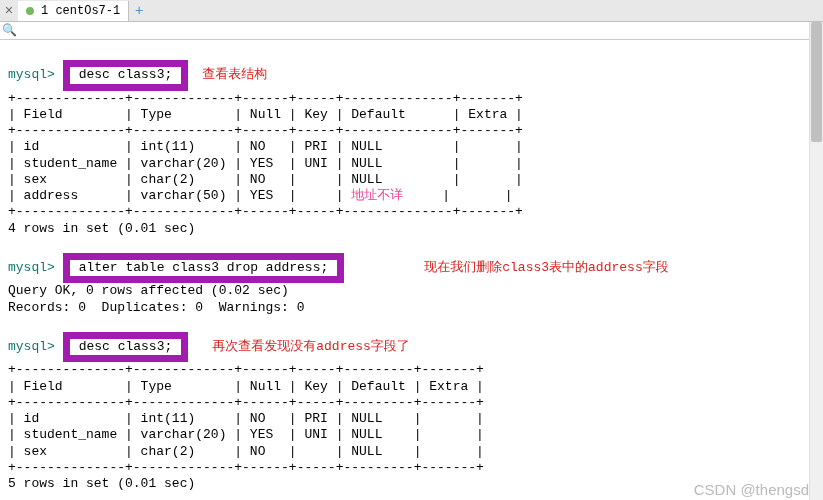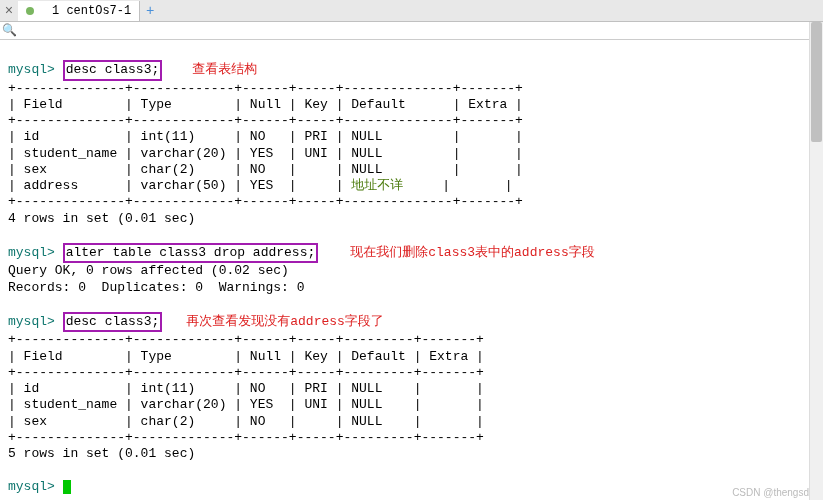--- a/index.html
+++ b/index.html
@@ -22,21 +22,21 @@
       width: 18px; height: 20px;
       display: flex; align-items: center; justify-content: center;
       color: #666; font-size: 14px;
       cursor: pointer;
     }
     .tab {
       background: #fff;
       border-right: 1px solid #c0c0c0;
       padding: 2px 8px;
       display: flex; align-items: center;
-      gap: 18px;
+      gap: 7px;
       height: 20px;
       font-size: 12px;
     }
     .tab-dot { width: 8px; height: 8px; background: #7bb661; border-radius: 50%; }
     .tab-add {
       width: 20px; height: 20px;
       display: flex; align-items: center; justify-content: center;
       color: #4a90d9; font-size: 14px; cursor: pointer;
     }
     .search-bar {
@@ -47,47 +47,47 @@
     }
     .search-icon { color: #999; font-size: 12px; }
     .terminal {
       padding: 4px 8px;
       white-space: pre;
       line-height: 1.25;
       color: #000;
     }
     .prompt { color: #0f766e; }
     .red-box {
-      border: 2px solid #a21caf;
-      padding: 0 1px;
+      border: 7px solid #a21caf;
+      padding: 0 9px;
       display: inline-block;
     }
     .annotation {
       color: #d22;
       display: inline-block;
-      margin-left: 30px;
+      margin-left: 14px;
     }
-    .gray-text { color: #4d7c0f; }
+    .gray-text { color: #ec4899; }
     .cursor-block {
       display: inline-block;
       width: 8px; height: 14px;
       background: #00c800;
       vertical-align: text-bottom;
     }
     .scrollbar-v {
       position: absolute; right: 0; top: 22px; bottom: 0;
       width: 14px; background: #f0f0f0; border-left: 1px solid #ddd;
     }
     .scrollbar-thumb {
       position: absolute; left: 1px; right: 1px; top: 0; height: 120px;
       background: #c0c0c0; border-radius: 2px;
     }
     .watermark {
       position: absolute; right: 14px; bottom: 2px;
-      color: #bbb; font-size: 10px;
+      color: #bbb; font-size: 15px;
       font-family: Arial, sans-serif;
     }
   </style>
 </head>
 <body>
 
 <div class="tab-bar">
   <div class="tab-close-x">×</div>
   <div class="tab">
     <span class="tab-dot"></span>
@@ -105,21 +105,21 @@
 <span>+--------------+-------------+------+-----+--------------+-------+</span>
 <span>| Field        | Type        | Null | Key | Default      | Extra |</span>
 <span>+--------------+-------------+------+-----+--------------+-------+</span>
 <span>| id           | int(11)     | NO   | PRI | NULL         |       |</span>
 <span>| student_name | varchar(20) | YES  | UNI | NULL         |       |</span>
 <span>| sex          | char(2)     | NO   |     | NULL         |       |</span>
 <span>| address      | varchar(50) | YES  |     | </span><span class="gray-text">地址不详</span><span>     |       |</span>
 <span>+--------------+-------------+------+-----+--------------+-------+</span>
 <span>4 rows in set (0.01 sec)</span>
 
-<span class="prompt">mysql&gt;</span> <span class="red-box">alter table class3 drop address;</span><span class="annotation" style="margin-left:32px">现在我们删除class3表中的address字段</span>
+<span class="prompt">mysql&gt;</span> <span class="red-box">alter table class3 drop address;</span><span class="annotation" style="margin-left:80px">现在我们删除class3表中的address字段</span>
 <span>Query OK, 0 rows affected (0.02 sec)</span>
 <span>Records: 0  Duplicates: 0  Warnings: 0</span>
 
 <span class="prompt">mysql&gt;</span> <span class="red-box">desc class3;</span><span class="annotation" style="margin-left:24px">再次查看发现没有address字段了</span>
 <span>+--------------+-------------+------+-----+---------+-------+</span>
 <span>| Field        | Type        | Null | Key | Default | Extra |</span>
 <span>+--------------+-------------+------+-----+---------+-------+</span>
 <span>| id           | int(11)     | NO   | PRI | NULL    |       |</span>
 <span>| student_name | varchar(20) | YES  | UNI | NULL    |       |</span>
 <span>| sex          | char(2)     | NO   |     | NULL    |       |</span>

